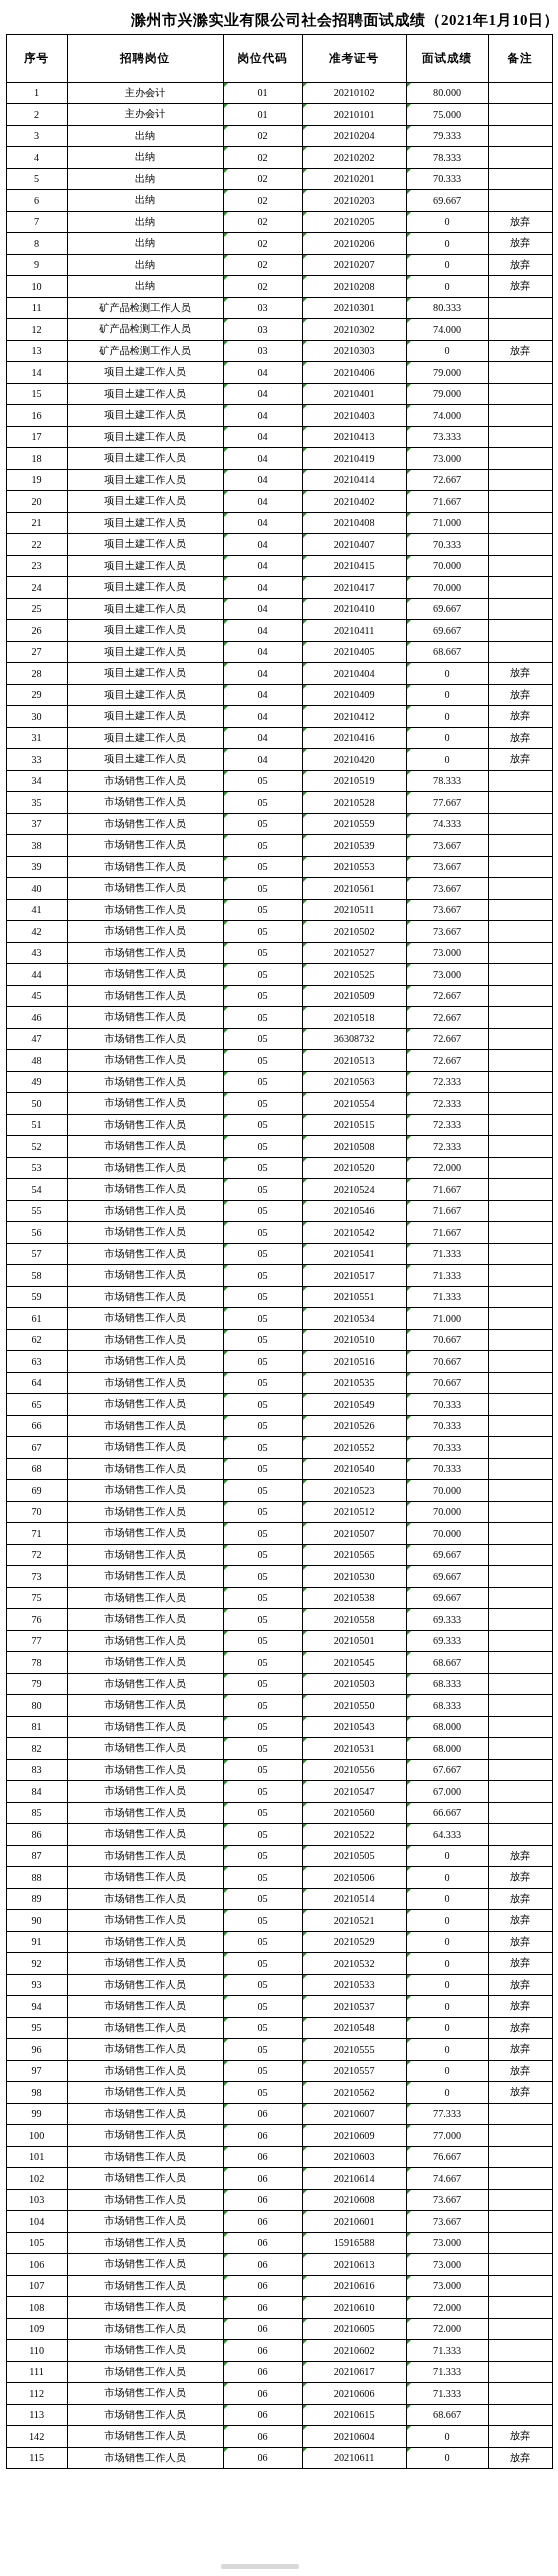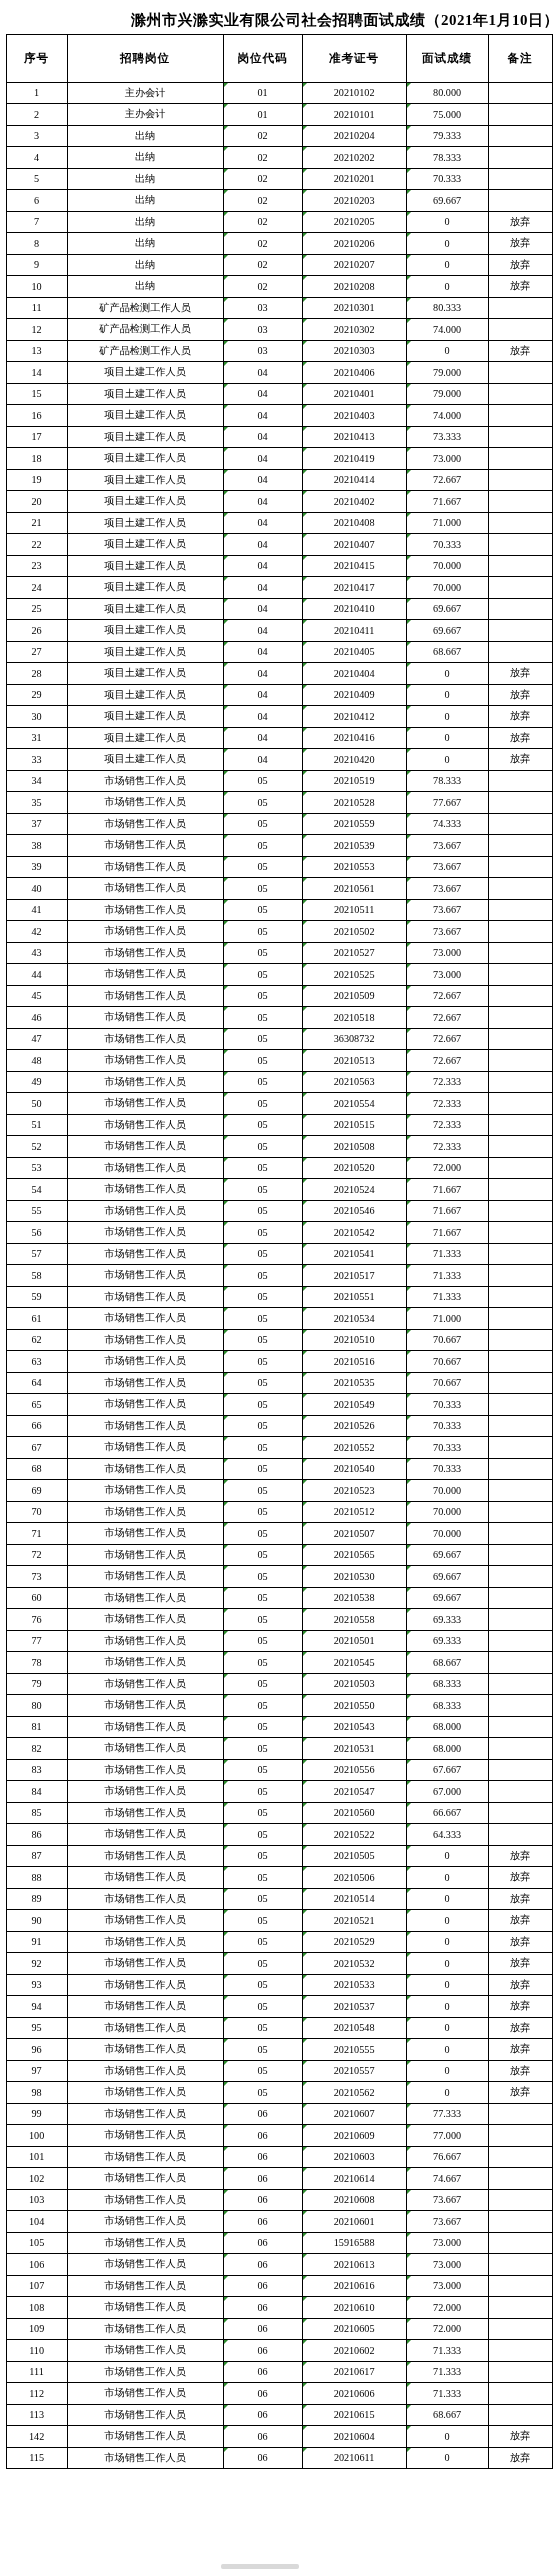--- a/index.html
+++ b/index.html
@@ -648,21 +648,21 @@
       </tr>
       <tr>
         <td>73</td>
         <td>市场销售工作人员</td>
         <td class="flag">05</td>
         <td class="flag">20210530</td>
         <td class="flag">69.667</td>
         <td></td>
       </tr>
       <tr>
-        <td>60</td>
+        <td>75</td>
         <td>市场销售工作人员</td>
         <td class="flag">05</td>
         <td class="flag">20210538</td>
         <td class="flag">69.667</td>
         <td></td>
       </tr>
       <tr>
         <td>76</td>
         <td>市场销售工作人员</td>
         <td class="flag">05</td>

